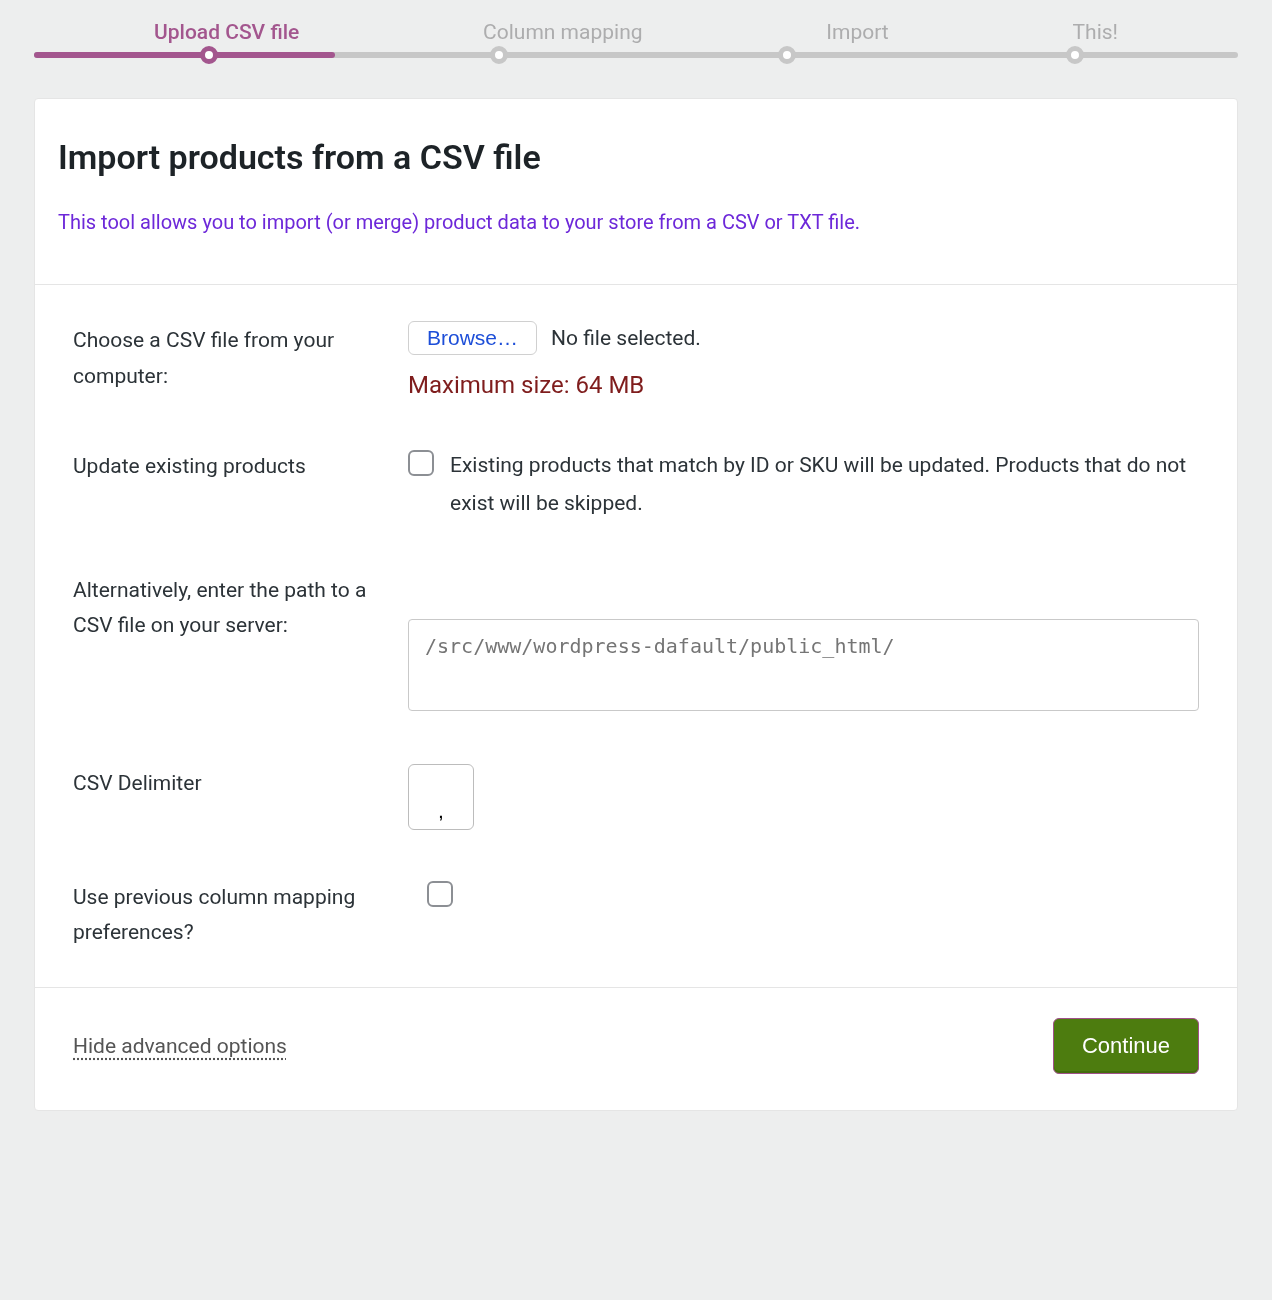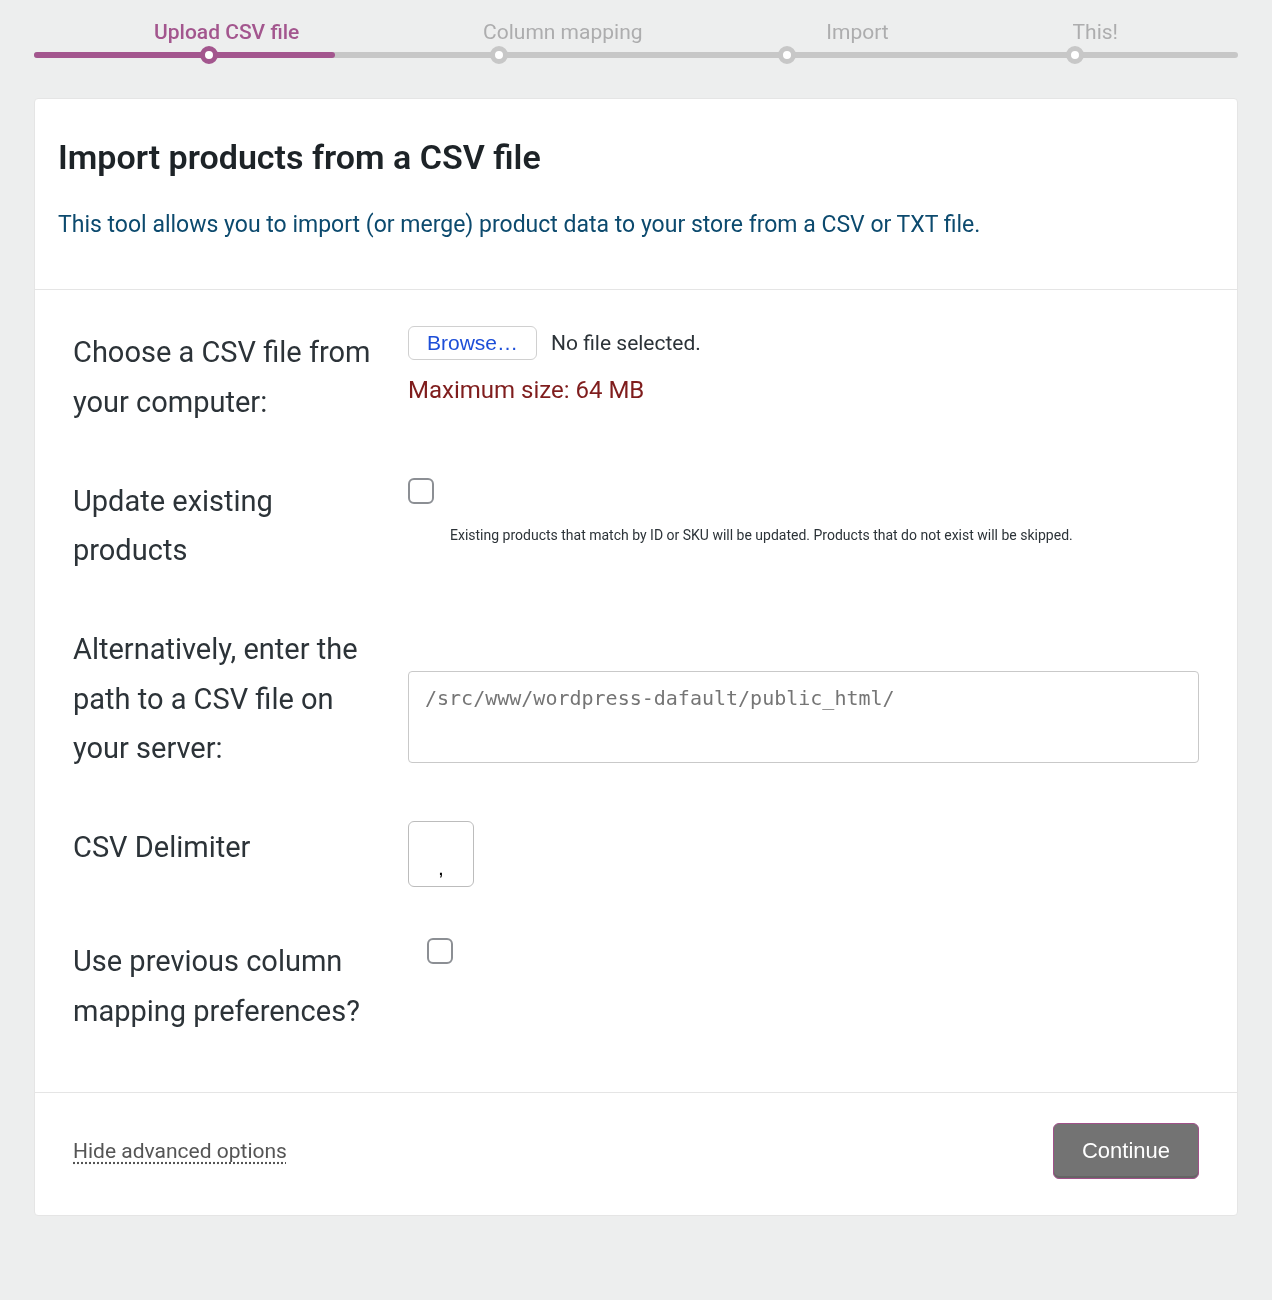--- a/index.html
+++ b/index.html
@@ -64,35 +64,35 @@
     padding: 38px 23px 44px;
     border-bottom: 1px solid #e5e5e5;
   }
   .card-header h1 {
     font-size: 34px;
     font-weight: 600;
     color: #1d2327;
     margin-bottom: 28px;
   }
   .card-header p {
-    font-size: 23px;
+    font-size: 20px;
     line-height: 1.75;
-    color: #0c4a6e;
+    color: #6d28d9;
   }
   .card-body { padding: 36px 38px 28px; }
   .row {
     display: flex;
     align-items: flex-start;
     margin-bottom: 48px;
   }
-  .row:last-child { margin-bottom: 28px; gap: 19px; }
+  .row:last-child { margin-bottom: 8px; gap: 19px; }
   .col-label {
     width: 335px;
     flex-shrink: 0;
-    font-size: 29px;
+    font-size: 21px;
     line-height: 1.7;
     color: #2c3338;
     padding-right: 20px;
     padding-top: 2px;
   }
   .col-field { flex: 1; font-size: 21px; color: #2c3338; }
   .file-line { display: flex; align-items: center; gap: 14px; }
   .browse-btn {
     font-size: 21px;
     padding: 4px 18px;
@@ -107,21 +107,21 @@
   .check-line { display: flex; align-items: flex-start; gap: 16px; }
   .checkbox {
     width: 26px; height: 26px;
     border: 2px solid #8c8f94;
     border-radius: 6px;
     background: #fff;
     flex-shrink: 0;
     margin-top: 3px;
     cursor: pointer;
   }
-  .check-text { font-size: 14px; line-height: 1.8; margin-top: 48px; }
+  .check-text { font-size: 21px; line-height: 1.8; }
   .text-input {
     width: 100%;
     height: 92px;
     border: 1px solid #c9c9c9;
     border-radius: 4px;
     padding: 14px 16px;
     font-size: 20px;
     font-family: ui-monospace, SFMono-Regular, Menlo, Consolas, monospace;
     color: #8a8a8a;
     resize: none;
@@ -144,21 +144,21 @@
     justify-content: space-between;
   }
   .link {
     font-size: 21px;
     color: #555;
     text-decoration: underline dotted;
     text-underline-offset: 5px;
     cursor: pointer;
   }
   .primary-btn {
-    background: #737373;
+    background: #4d7c0f;
     border: 1px solid #a05089;
     color: #fff;
     font-size: 22px;
     padding: 14px 28px;
     border-radius: 6px;
     cursor: pointer;
     box-shadow: inset 0 -2px 0 rgba(0,0,0,0.12);
   }
 </style>
 </head>

